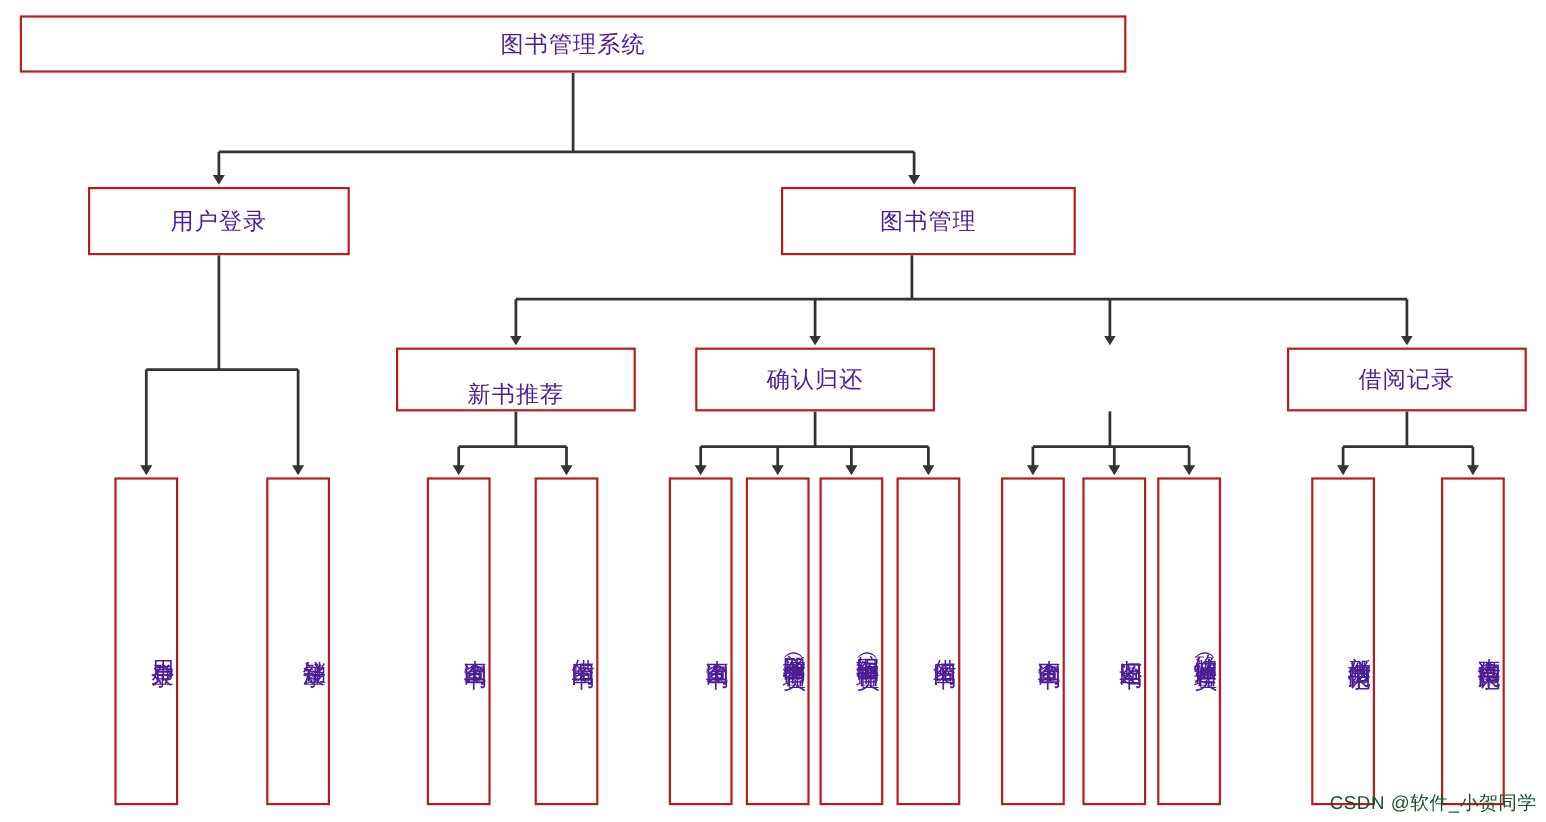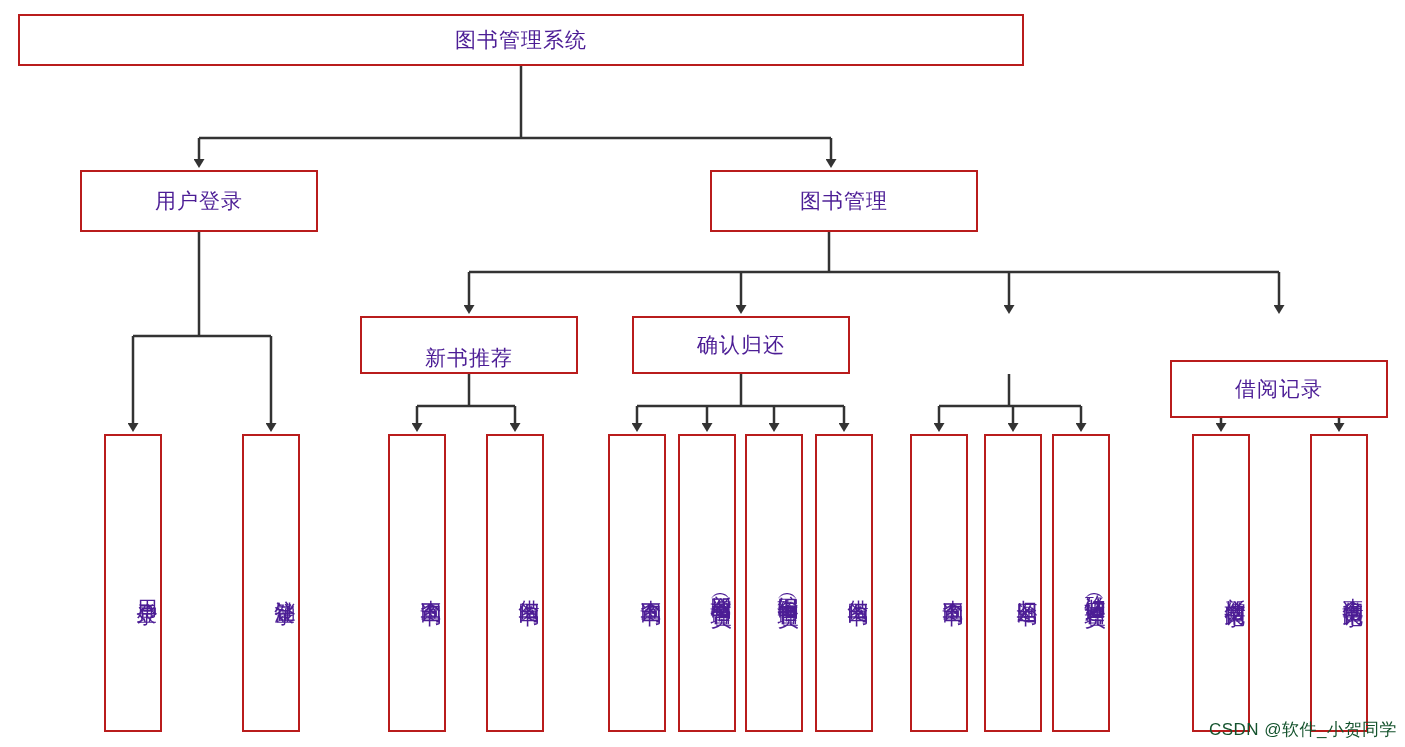--- a/index.html
+++ b/index.html
@@ -134,21 +134,21 @@
   <div class="node horizontal" id="node-l2-1" style="left: 710px; top: 170px; width: 268px; height: 62px;">
     <span class="node-label">图书管理</span>
   </div>
 
   <div class="node horizontal" id="node-l3-0" style="left: 360px; top: 316px; width: 218px; height: 58px; align-items: flex-end;">
     <span class="node-label">新书推荐</span>
   </div>
   <div class="node horizontal" id="node-l3-1" style="left: 632px; top: 316px; width: 218px; height: 58px;">
     <span class="node-label">确认归还</span>
   </div>
-  <div class="node horizontal" id="node-l3-3" style="left: 1170px; top: 316px; width: 218px; height: 58px; margin-top: 44px;">
+  <div class="node horizontal" id="node-l3-3" style="left: 1170px; top: 316px; width: 218px; height: 58px;">
     <span class="node-label">借阅记录</span>
   </div>
 
   <div class="node vertical" id="node-leaf-0" style="left: 104px; top: 434px; width: 58px; height: 298px;">
     <span class="node-label">用户登录</span>
   </div>
   <div class="node vertical" id="node-leaf-1" style="left: 242px; top: 434px; width: 58px; height: 298px;">
     <span class="node-label">注销登录</span>
   </div>
   <div class="node vertical" id="node-leaf-2" style="left: 388px; top: 434px; width: 58px; height: 298px;">

